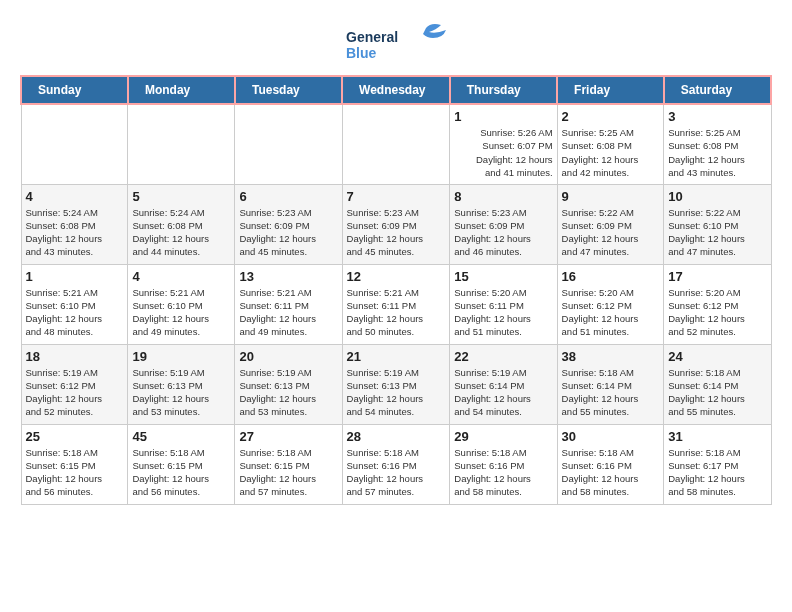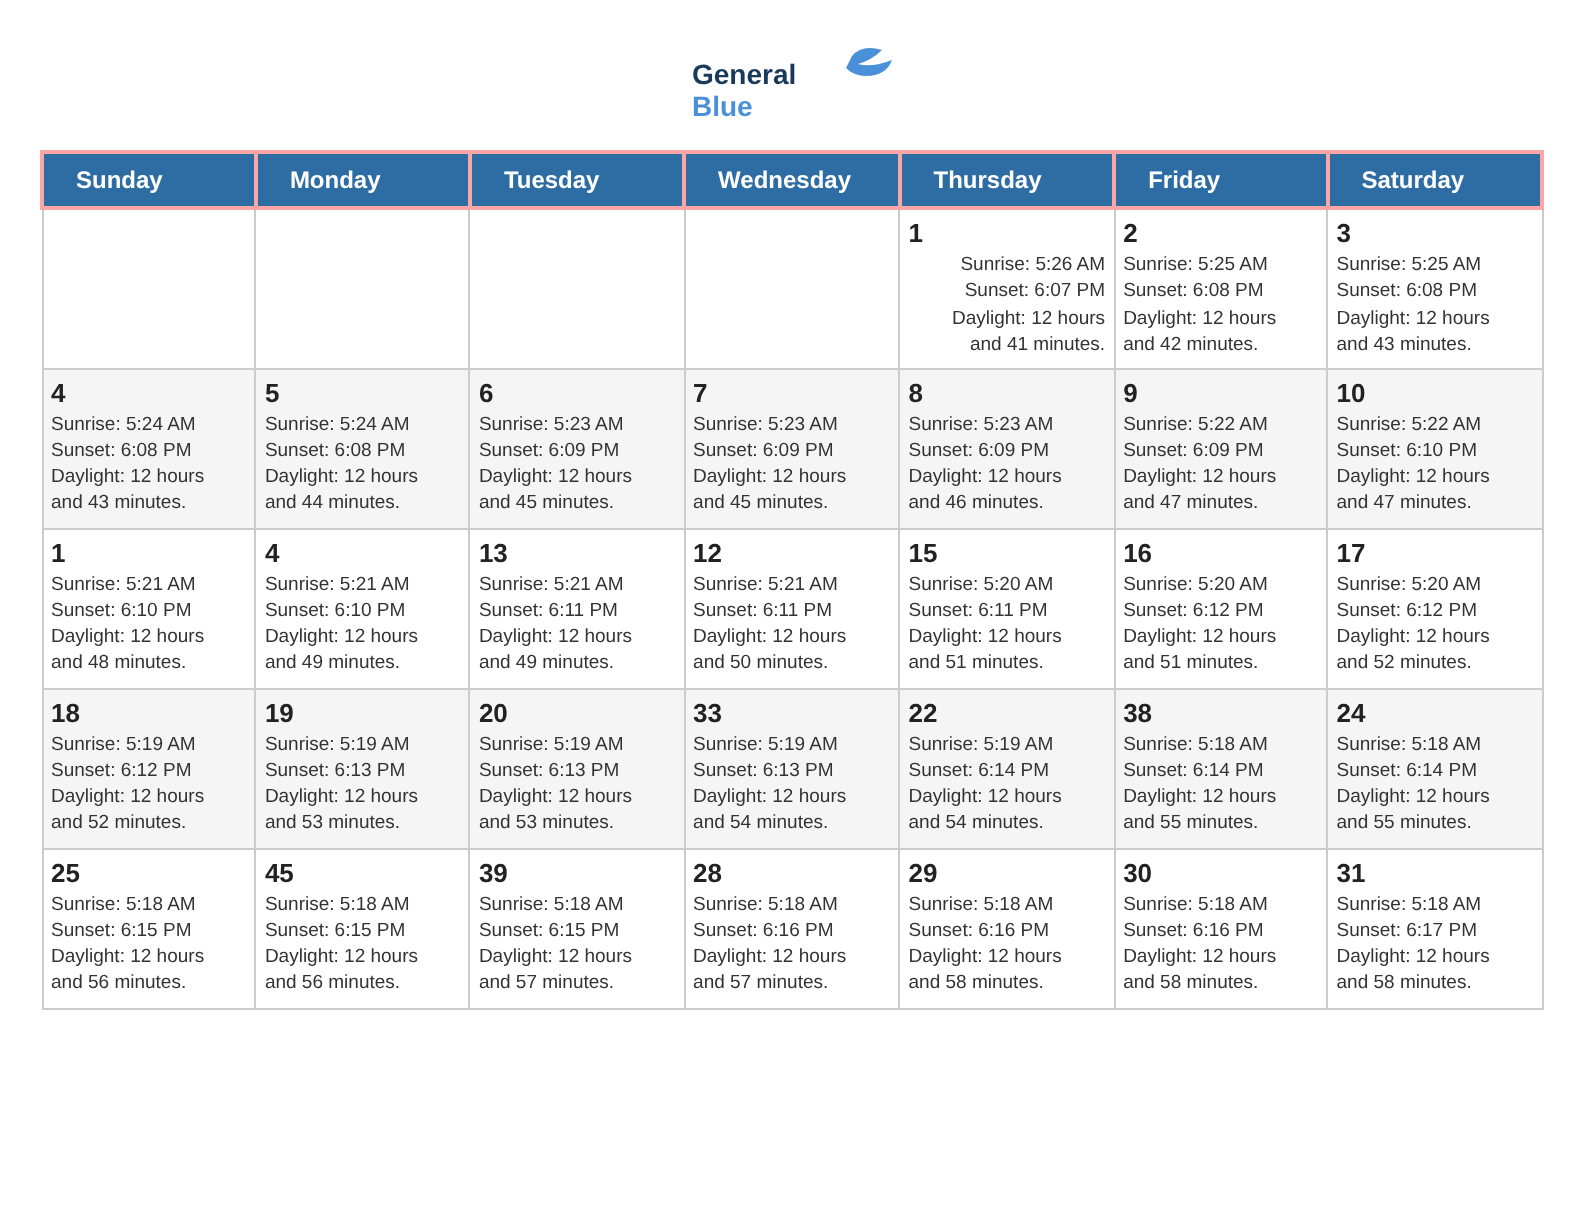--- a/index.html
+++ b/index.html
@@ -250,21 +250,21 @@
 and 53 minutes.</div>
         </td>
         <td>
           <span class="day-number">20</span>
           <div class="day-info" style="white-space: pre-line;">Sunrise: 5:19 AM
 Sunset: 6:13 PM
 Daylight: 12 hours
 and 53 minutes.</div>
         </td>
         <td>
-          <span class="day-number">33</span>
+          <span class="day-number">21</span>
           <div class="day-info" style="white-space: pre-line;">Sunrise: 5:19 AM
 Sunset: 6:13 PM
 Daylight: 12 hours
 and 54 minutes.</div>
         </td>
         <td>
           <span class="day-number">22</span>
           <div class="day-info" style="white-space: pre-line;">Sunrise: 5:19 AM
 Sunset: 6:14 PM
 Daylight: 12 hours
@@ -294,21 +294,21 @@
 and 56 minutes.</div>
         </td>
         <td>
           <span class="day-number">45</span>
           <div class="day-info" style="white-space: pre-line;">Sunrise: 5:18 AM
 Sunset: 6:15 PM
 Daylight: 12 hours
 and 56 minutes.</div>
         </td>
         <td>
-          <span class="day-number">39</span>
+          <span class="day-number">27</span>
           <div class="day-info" style="white-space: pre-line;">Sunrise: 5:18 AM
 Sunset: 6:15 PM
 Daylight: 12 hours
 and 57 minutes.</div>
         </td>
         <td>
           <span class="day-number">28</span>
           <div class="day-info" style="white-space: pre-line;">Sunrise: 5:18 AM
 Sunset: 6:16 PM
 Daylight: 12 hours

